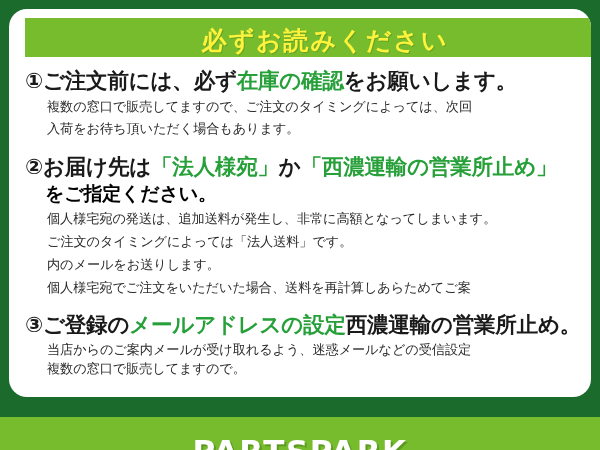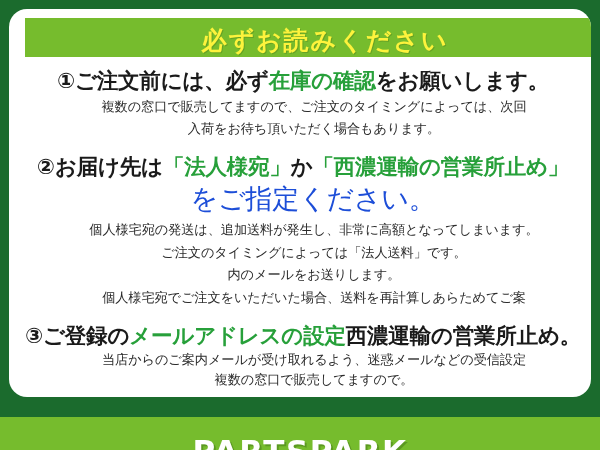--- a/index.html
+++ b/index.html
@@ -75,21 +75,20 @@
     letter-spacing: 2px;
     text-shadow: 1px 1px 0 rgba(90,140,30,0.55);
   }
 
   .body-area {
     position: absolute;
     left: 0;
     top: 56px;
     right: 0;
     bottom: 0;
-    text-align: center;
   }
 
   .item {
     padding: 0 10px 0 16px;
   }
 
   .item-heading {
     font-size: 21.5px;
     font-weight: bold;
     color: #1a1a1a;
@@ -97,23 +96,23 @@
     letter-spacing: -0.2px;
     white-space: nowrap;
   }
   .item-heading .num {
     font-weight: bold;
   }
   .item-heading .hl {
     color: #27a03a;
   }
   .heading-cont {
-    font-size: 27px;
-    font-weight: normal;
-    color: #1d4ed8;
+    font-size: 19px;
+    font-weight: bold;
+    color: #000000;
     line-height: 1.32;
     letter-spacing: -0.2px;
     padding-left: 20px;
   }
 
   .item-sub {
     font-size: 13.2px;
     color: #2b2b2b;
     line-height: 1.42;
     padding-left: 22px;

